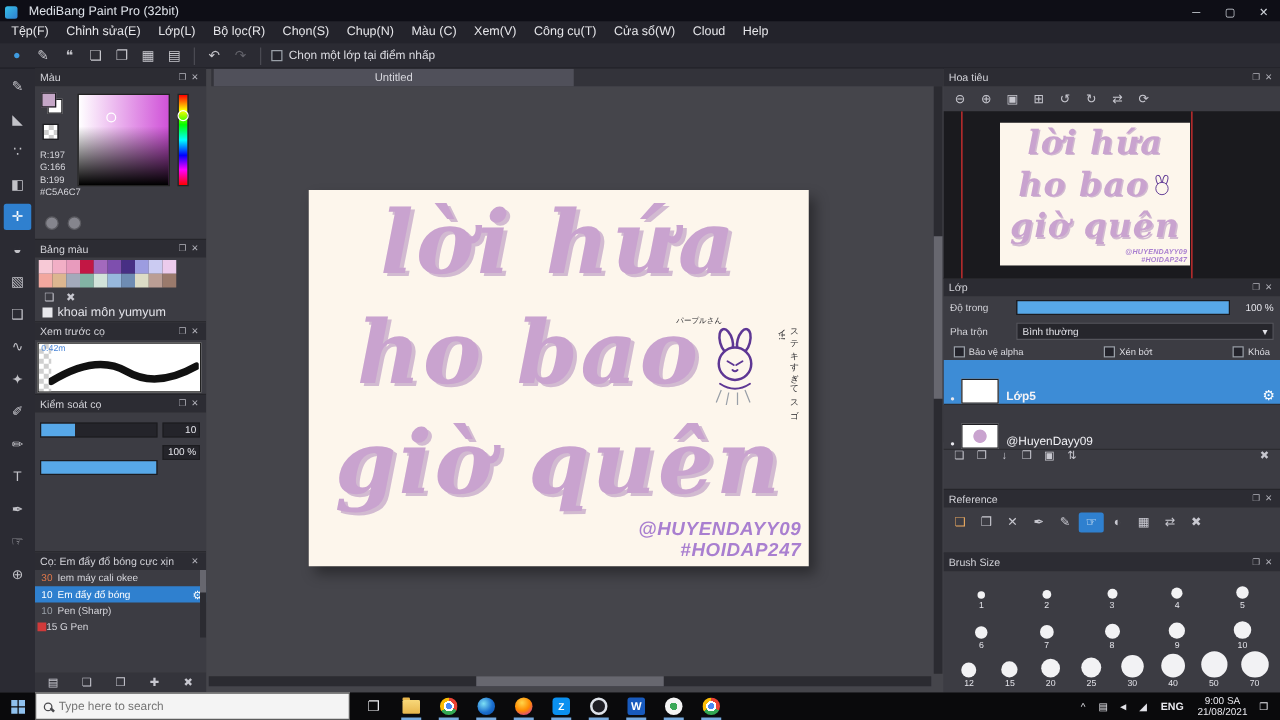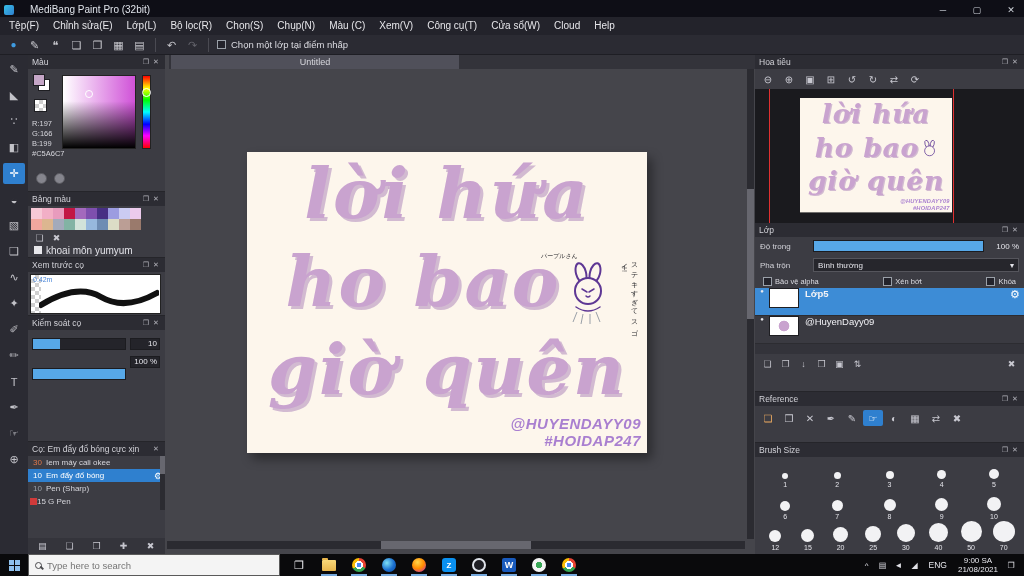--- a/index.html
+++ b/index.html
@@ -1,21 +1,21 @@
 <!DOCTYPE html>
 <html><head>
 <meta charset="utf-8">
 <style>
 *{margin:0;padding:0;box-sizing:border-box}
 html,body{width:1024px;height:576px;overflow:hidden;font-family:"Liberation Sans",sans-serif;background:#3a3a40}
 .screen{position:relative;width:1024px;height:576px;background:#3a3a40}
 .abs{position:absolute}
 
 
-.titlebar{left:0;top:0;width:1024px;height:19px;background:#0e0e16;display:flex;align-items:center;gap:16px;padding:0 4px;color:#dfe3ea;font-size:10px}
+.titlebar{left:0;top:0;width:1024px;height:19px;background:#0e0e16;display:flex;align-items:center;gap:9px;padding:0 4px;color:#dfe3ea;font-size:10px}
 .appicon{width:10px;height:10px;border-radius:2px;background:linear-gradient(135deg,#37c0e8,#2f7fd0)}
 .win-title{flex:1;white-space:nowrap}
 .wbtn{width:18px;text-align:center;font-size:9px;color:#cfd3da}
 .menubar{left:0;top:17px;width:1024px;height:18px;background:#23232b;display:flex;align-items:center;font-size:10px;color:#e6e6ea;padding-left:2px}
 .mitem{padding:0 7px;height:18px;line-height:18px;white-space:nowrap}
 .topbar{left:0;top:35px;width:1024px;height:20px;background:#2b2b33;border-bottom:1px solid #1e1e24;display:flex;align-items:center;padding-left:3px}
 .tbtn{width:21px;height:16px;text-align:center;line-height:16px;font-size:11px;color:#c6c6cc}
 .tbtn.first{color:#3f9be0;font-size:10px}
 .tbtn.dim{color:#63636b}
 .vsep{width:1px;height:14px;background:#4a4a52;margin:0 5px}
@@ -55,21 +55,21 @@
 .chip{width:7px;height:7px;margin-left:2px}
 
 
 .lp-row{display:flex;align-items:center;padding:3px 5px;gap:5px}
 .llabel{font-size:8px;color:#d2d2d8;width:48px}
 .lval{font-size:8px;color:#e4e4ea;width:30px;text-align:right}
 .ddl{background:#26262c;border:1px solid #55555c;height:14px;display:flex;align-items:center;padding:0 4px;font-size:8px;color:#e2e2e8;flex:1}
 .ddl .sp{flex:1}
 .cbg{display:flex;align-items:center;gap:3px;font-size:7.5px;color:#dcdce2}
 .llist{background:#33333a}
-.lrow{display:flex;align-items:flex-start;height:28px;background:#3a3a41;border-bottom:1px solid #2c2c31}
+.lrow{display:flex;align-items:flex-end;height:36px;background:#3a3a41;border-bottom:1px solid #2c2c31}
 .lrow.sel{background:#3d8cd6}
 .leye{width:14px;text-align:center;color:#e8e8ee;font-size:6px}
 .lthumb{width:30px;height:20px;background:#fff;border:1px solid #1e1e22}
 .lthumb.art{background:radial-gradient(circle at 50% 50%,#c9a3cf 0 30%,rgba(0,0,0,0) 34%),#fff}
 .lname{flex:1;padding-left:6px;font-size:9.5px;color:#f2f2f6}
 .lrow.sel .lname{font-weight:bold}
 .lgear{width:18px;text-align:center;color:#fff;font-size:11px}
 
 .pbtns{display:flex;gap:1px;padding:2px 3px;align-items:center}
 .pbtn{width:20px;height:16px;display:inline-flex;align-items:center;justify-content:center;color:#c8c8d0;font-size:10px;border-radius:2px}
@@ -119,21 +119,21 @@
 .ico-folder::before{content:"";position:absolute;top:-2px;left:0;width:6px;height:2px;background:#e8b64c;border-radius:1px 1px 0 0}
 .ico-chrome{width:14px;height:14px;border-radius:50%;background:radial-gradient(circle,#4a8af4 0 2.5px,#fff 2.5px 4.2px,rgba(0,0,0,0) 4.2px),conic-gradient(#ea4335 0 33%,#34a853 0 66%,#fbbc05 0 100%)}
 .ico-edge{width:14px;height:14px;border-radius:50%;background:radial-gradient(circle at 35% 35%,#7de0f5,#1b6fd0 55%,#0a4a9e)}
 .ico-fx{width:14px;height:14px;border-radius:50%;background:radial-gradient(circle at 40% 30%,#ffd54a,#ff8a00 50%,#d94a7e 80%,#8a2fa8)}
 .ico-zalo{width:14px;height:14px;border-radius:3px;background:#0a90f0;color:#fff;font-size:8px;font-weight:bold;display:flex;align-items:center;justify-content:center}
 .ico-dark{width:14px;height:14px;border-radius:50%;background:#1e1e24;border:2px solid #dfe3ea}
 .ico-word{width:14px;height:14px;border-radius:2px;background:#185abd;color:#fff;font-size:9px;font-weight:bold;display:flex;align-items:center;justify-content:center}
 .ico-cc{width:14px;height:14px;border-radius:50%;background:radial-gradient(circle,#3aa757 0 3px,#f4f4f4 3px)}
 .tray{margin-left:auto;display:flex;align-items:center}
 .tray-ico{width:16px;text-align:center;font-size:8px;color:#e2e2e8}
-.lang{font-size:8.5px;padding:0 6px;font-weight:normal}
+.lang{font-size:8.5px;padding:0 6px;font-weight:bold}
 .clock{text-align:center;font-size:8px;line-height:9px;padding:0 5px}
 .sliver{width:5px;border-left:1px solid #3a3a3e}
 </style>
 </head>
 <body>
 
 <div class="screen">
 
   <div class="titlebar abs">
     <span class="appicon"></span>

